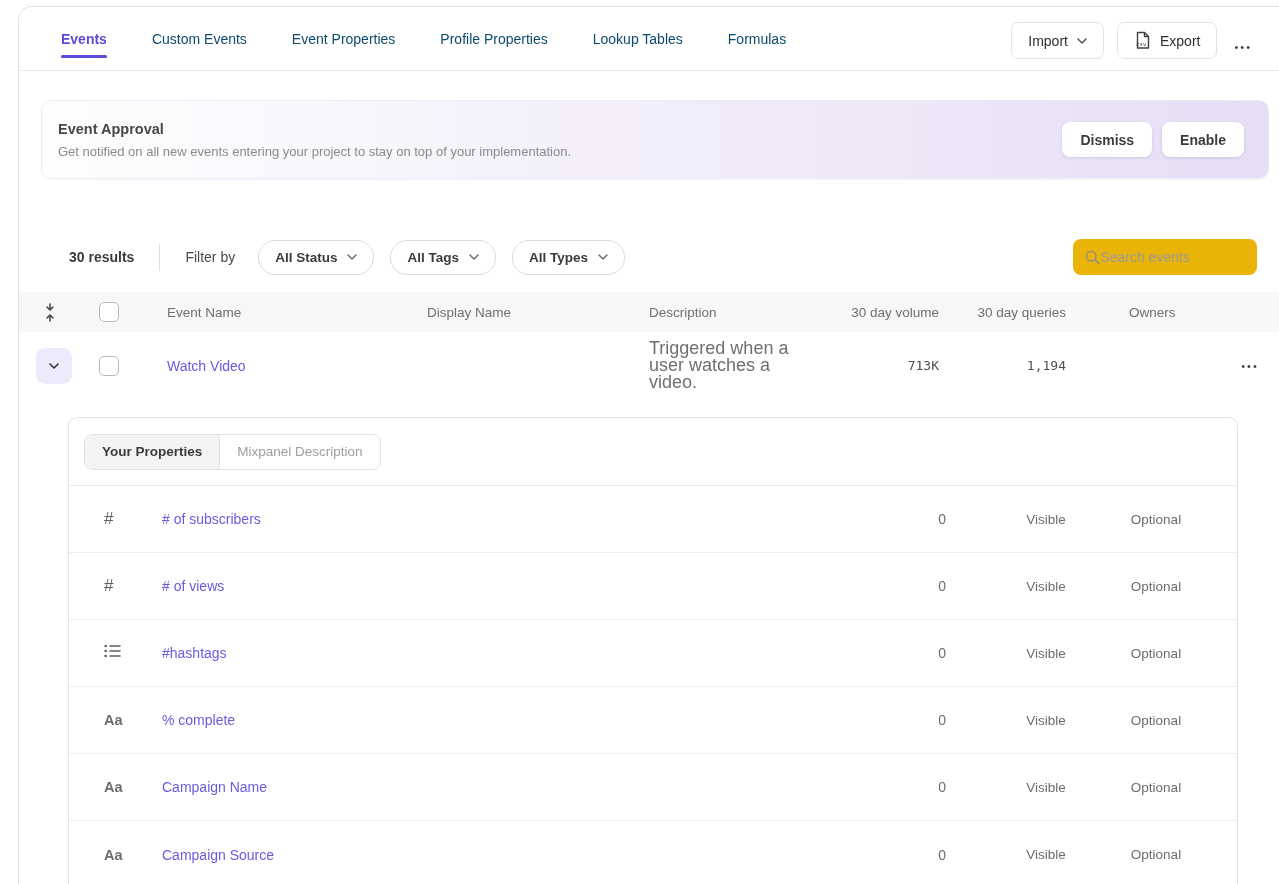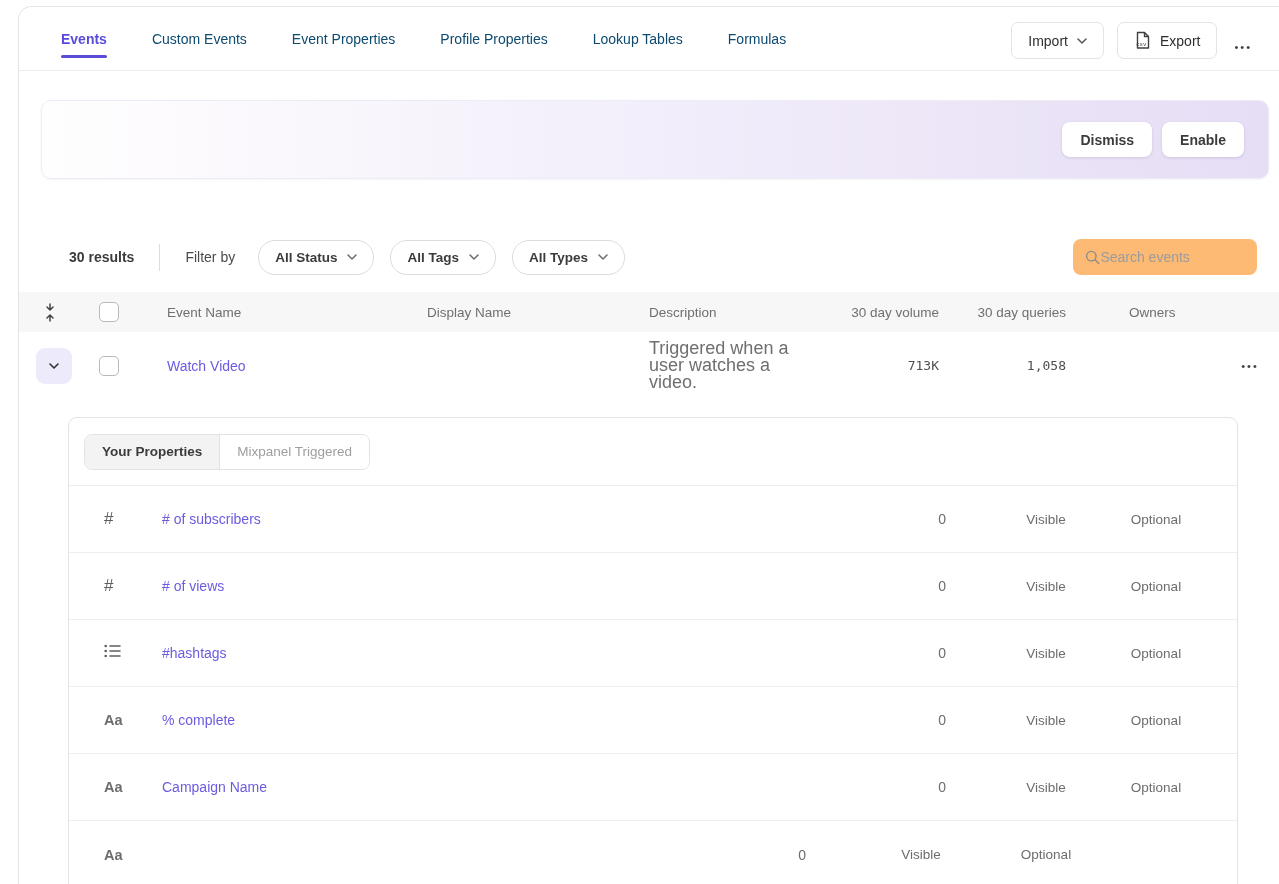--- a/index.html
+++ b/index.html
@@ -63,21 +63,21 @@
   .v-divider { width: 1px; height: 27px; background: #ddd; margin: 0 25px; }
   .filter-by { font-size: 14px; font-weight: 500; color: #4a4a4a; margin-right: 23px; }
   .dropdown {
     height: 35px; padding: 14px 16px; border: 1px solid #dcdcdc; border-radius: 17px; background: #fff;
     display: inline-flex; align-items: center; gap: 10px; margin-right: 16px;
     font-size: 13.5px; font-weight: 600; color: #3b3b3b; cursor: pointer;
     font-family: "Liberation Sans", sans-serif;
   }
   .chev { width: 10px; height: 6px; display: inline-block; }
   .search-box {
-    margin-left: auto; width: 184px; height: 36px; background: #fdba74; border-radius: 8px;
+    margin-left: auto; width: 184px; height: 36px; background: #eab308; border-radius: 8px;
     display: flex; align-items: center; padding: 0 12px;
   }
   .search-box input {
     border: none; background: transparent; outline: none; width: 100%;
     font-size: 14px; color: #555; font-family: "Liberation Sans", sans-serif;
   }
   .search-box input::placeholder { color: #9b9b9b; }
 
   
   .tbl-grid {
@@ -160,20 +160,22 @@
           <text x="2.2" y="14.5" font-size="5.6" font-family="Liberation Mono, monospace" fill="#3f3f3f">csv</text>
         </svg>
         <span>Export</span>
       </button>
       <button class="more-dots">•••</button>
     </div>
   </div>
 
   <div class="banner">
     <div class="banner-text">
+      <div class="banner-title">Event Approval</div>
+      <div class="banner-sub">Get notified on all new events entering your project to stay on top of your implementation.</div>
     </div>
     <div class="banner-actions">
       <button class="banner-btn">Dismiss</button>
       <button class="banner-btn">Enable</button>
     </div>
   </div>
 
   <div class="filter-row">
     <span class="results-count">30 results</span>
     <span class="v-divider"></span>
@@ -224,30 +226,30 @@
     <button class="expand-btn">
       <svg class="chev" viewBox="0 0 10 6" fill="none">
           <path d="M1 1l4 4 4-4" stroke="#333" stroke-width="1.6" stroke-linecap="round" stroke-linejoin="round"></path>
         </svg>
     </button>
     <input type="checkbox" class="checkbox" style="">
     <span class="cell-pad event-link">Watch Video</span>
     <span class="cell-pad"></span>
     <span class="cell-pad desc-text">Triggered when a user watches a video.</span>
     <span class="cell-num metric">713K</span>
-    <span class="cell-num metric">1,058</span>
+    <span class="cell-num metric">1,194</span>
     <span class="cell-owners"></span>
     <button class="more-dots cell-center">•••</button>
   </div>
 
   <div class="panel">
     <div class="panel-header">
       <div class="segmented">
         <button class="seg active">Your Properties</button>
-        <button class="seg">Mixpanel Triggered</button>
+        <button class="seg">Mixpanel Description</button>
       </div>
     </div>
 
     <div class="prop-row">
       <span class="type-cell glyph-num">#</span>
       <span class="prop-name"># of subscribers</span>
       <span class="prop-count">0</span>
       <span class="prop-meta">Visible</span>
       <span class="prop-meta">Optional</span>
       <span></span>
@@ -291,20 +293,21 @@
       <span class="type-cell glyph-text">Aa</span>
       <span class="prop-name">Campaign Name</span>
       <span class="prop-count">0</span>
       <span class="prop-meta">Visible</span>
       <span class="prop-meta">Optional</span>
       <span></span>
     </div>
 
     <div class="prop-row">
       <span class="type-cell glyph-text">Aa</span>
+      <span class="prop-name">Campaign Source</span>
       <span class="prop-count">0</span>
       <span class="prop-meta">Visible</span>
       <span class="prop-meta">Optional</span>
       <span></span>
     </div>
   </div>
 
 </div>
 
 </body></html>

